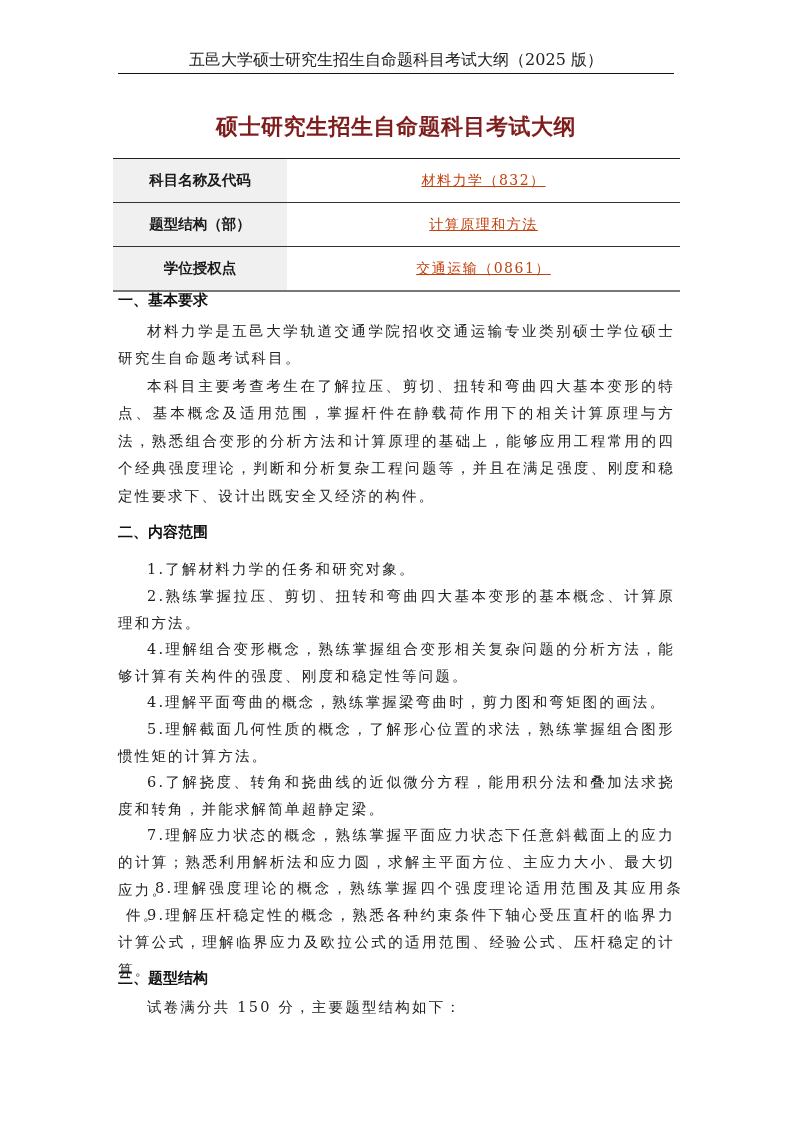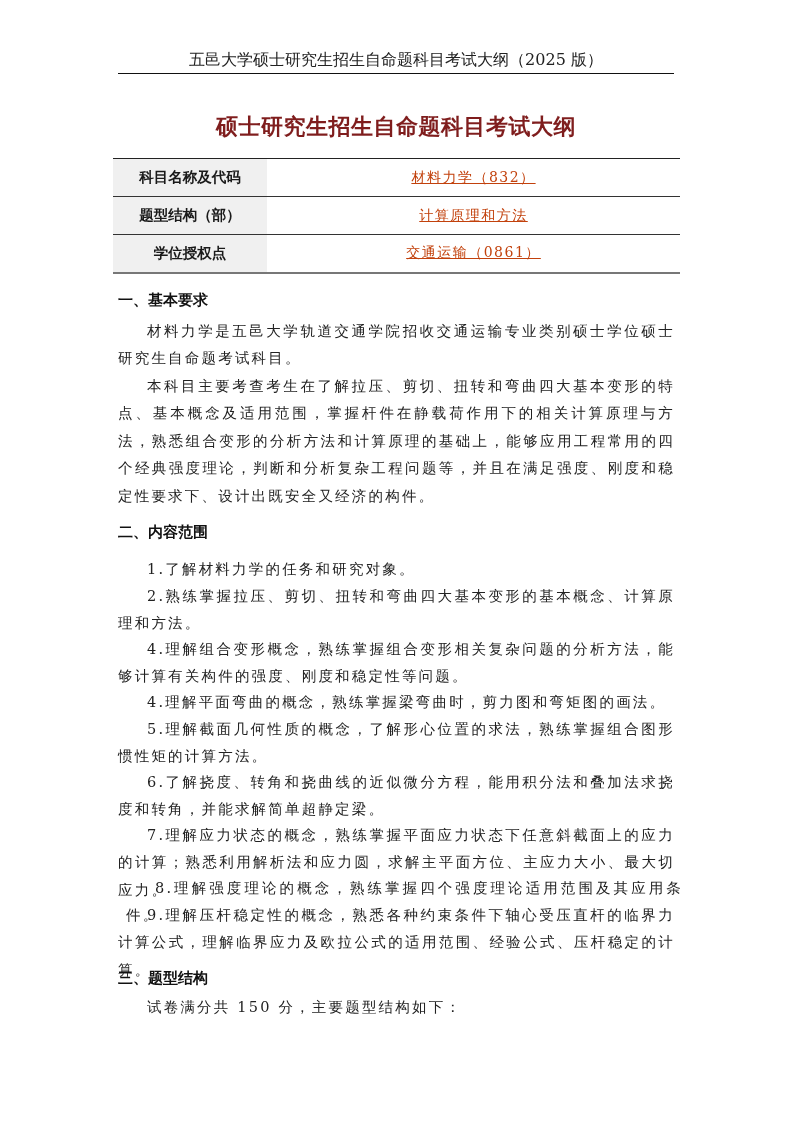--- a/index.html
+++ b/index.html
@@ -7,21 +7,21 @@
          font-family: "DejaVu Serif", "Liberation Serif", serif; color: #1a1a1a; }
   .running-header { position: absolute; left: 118px; top: 52px; width: 556px; text-align: center;
          font-size: 16px; line-height: 16px; color: #222; }
   .header-rule { position: absolute; left: 118px; top: 73px; width: 556px; height: 0;
          border-top: 1.3px solid #111; }
   .doc-title { position: absolute; left: 118px; top: 104px; width: 556px; text-align: center;
          font-family: "DejaVu Sans", "Liberation Sans", sans-serif; font-weight: bold;
          font-size: 22px; line-height: 28px; color: #7f1d1d; letter-spacing: 0.5px; margin-top: 9px; }
   .info-table { position: absolute; left: 113px; top: 158px; width: 567px; border-collapse: collapse; }
   .info-table tr { height: 38px; }
-  .info-table td { padding: 2px; vertical-align: middle; font-size: 14px; }
+  .info-table td { padding: 12px; vertical-align: middle; font-size: 14px; }
   .info-table tr:first-child td { border-top: 1.3px solid #222; }
   .info-table tr td { border-bottom: 1px solid #333; }
   .info-table tr:last-child td { border-bottom: 2.5px solid #777; }
   .info-table td.label { width: 150px; background: #f0f0f0; text-align: center;
          font-family: "DejaVu Sans", "Liberation Sans", sans-serif; font-weight: bold;
          font-size: 14.5px; color: #1a1a1a; }
   .info-table td.value { text-align: center; letter-spacing: 1.5px; color: #c2410c; text-decoration: underline; }
   .section-heading { position: absolute; left: 118px; font-family: "DejaVu Sans", "Liberation Sans", sans-serif;
          font-weight: bold; font-size: 15px; line-height: 20px; color: #111; }
   .para { position: absolute; left: 118px; width: 557px; font-size: 14.5px; line-height: 27.4px;

